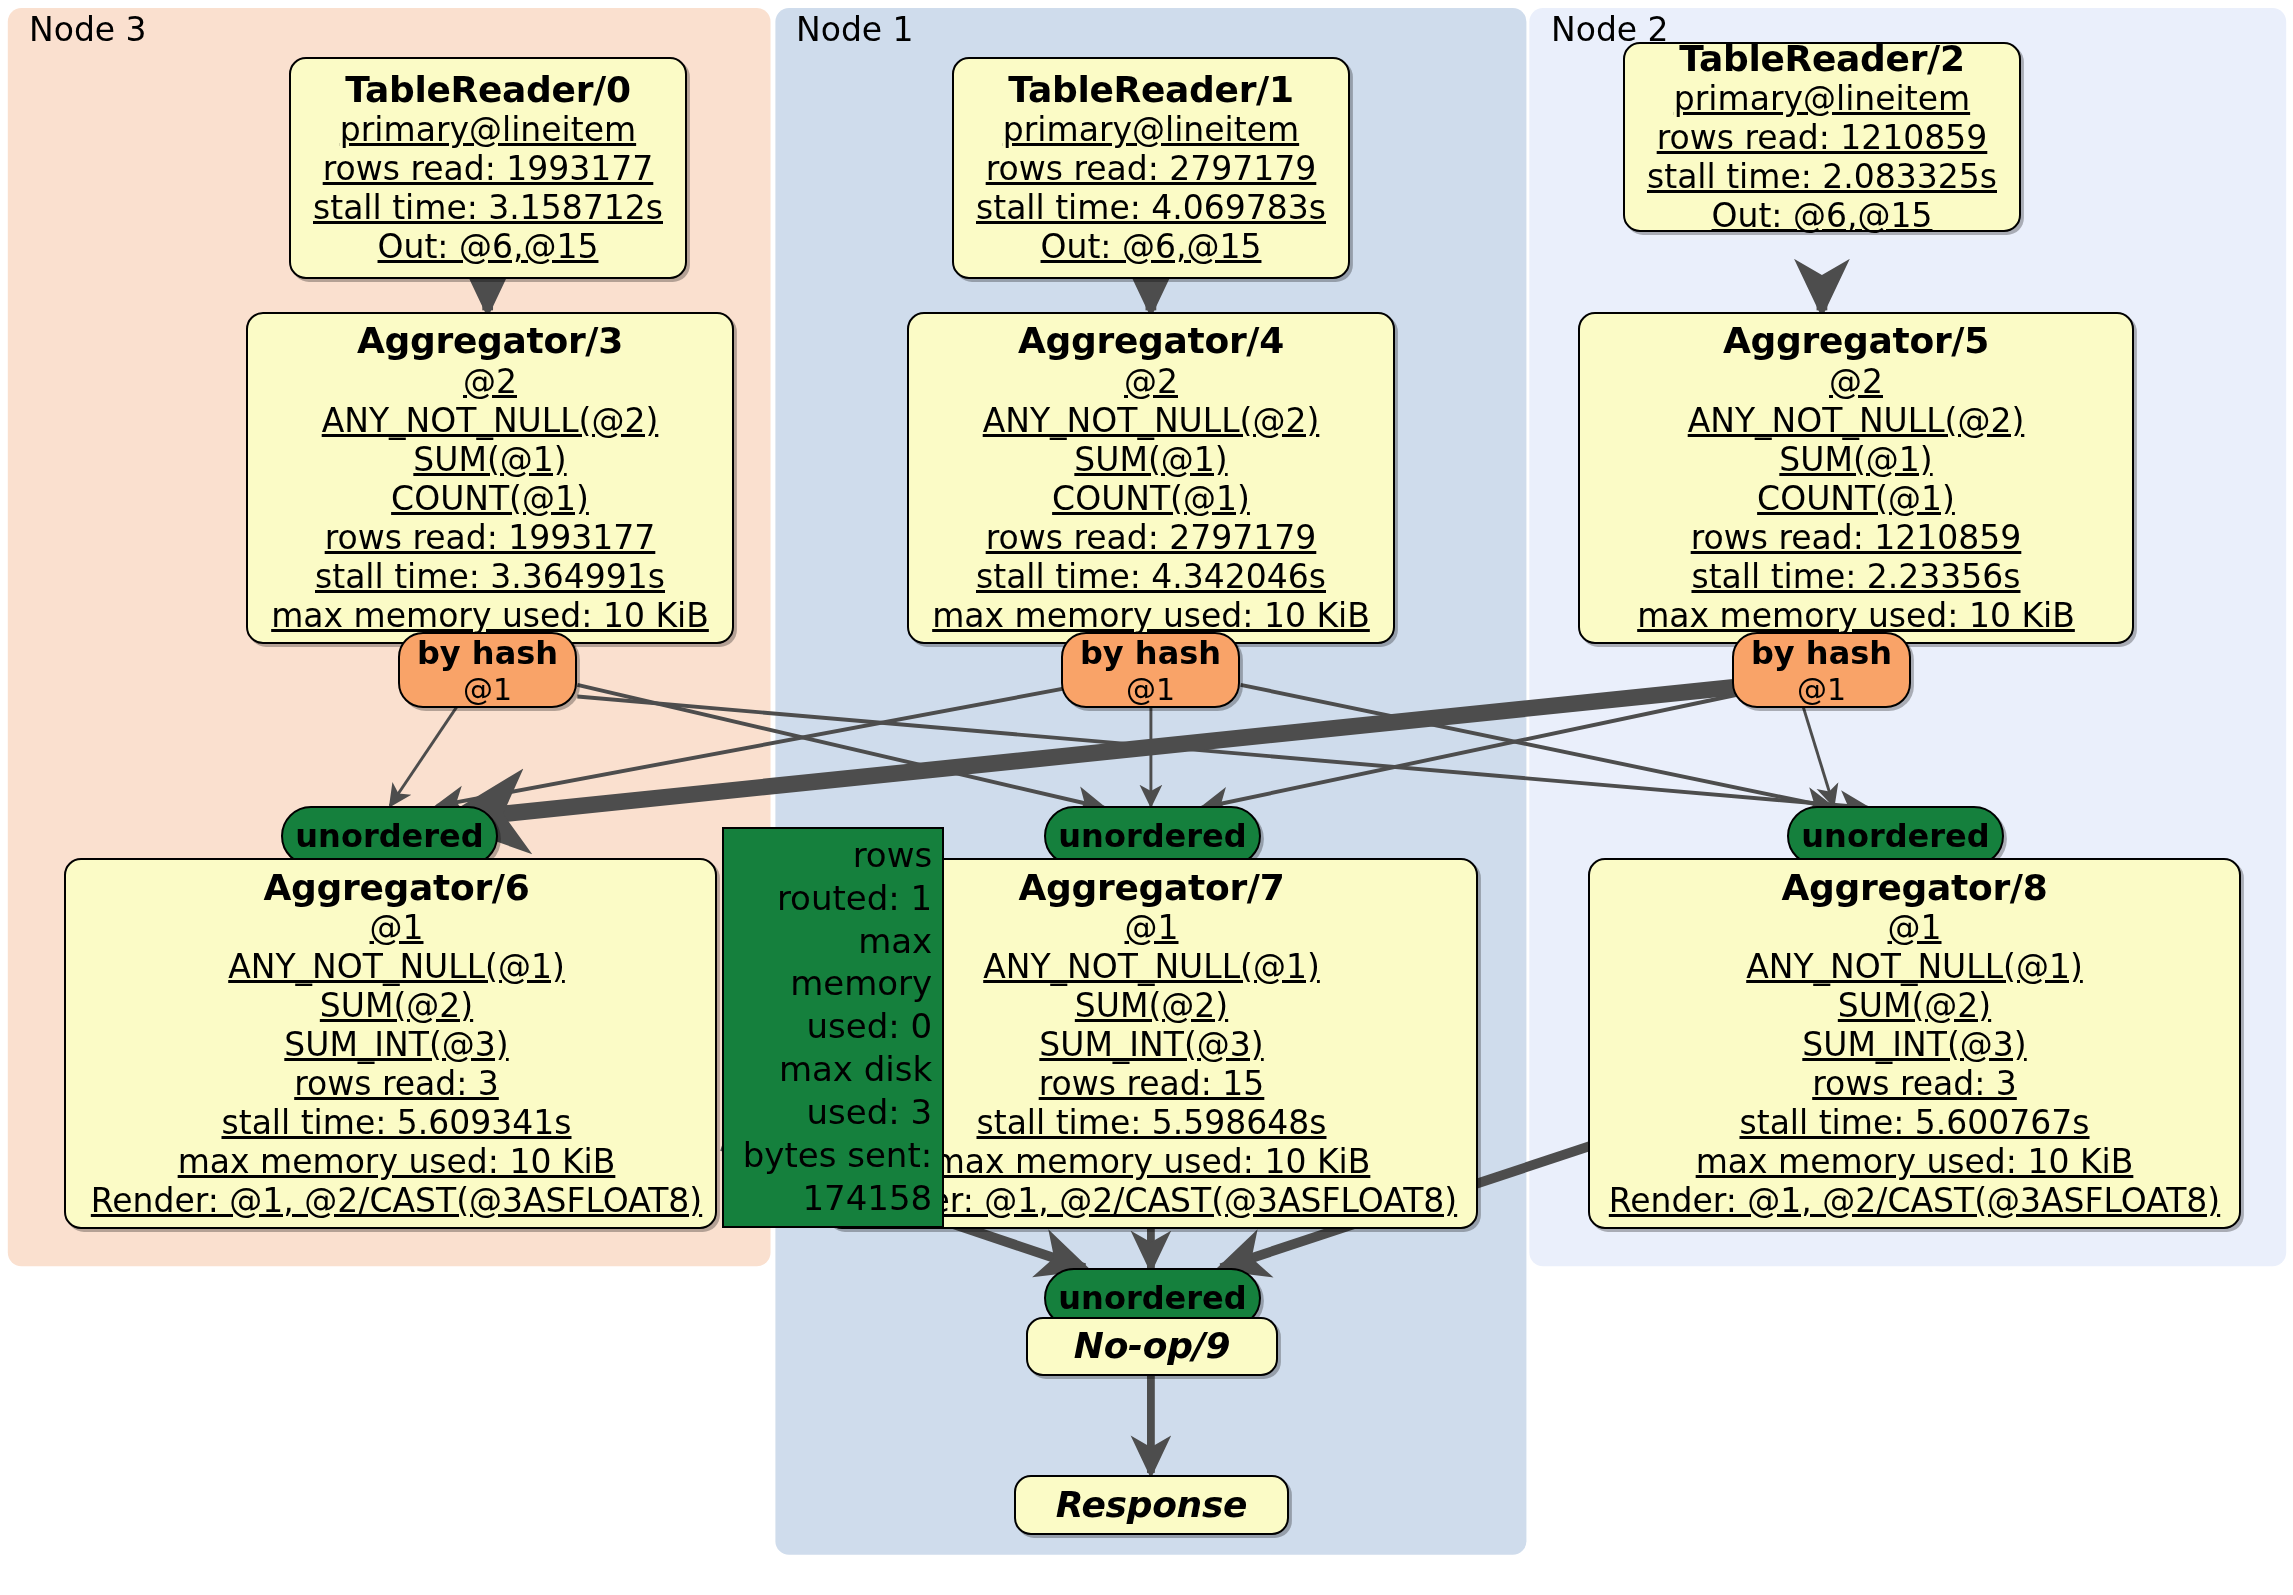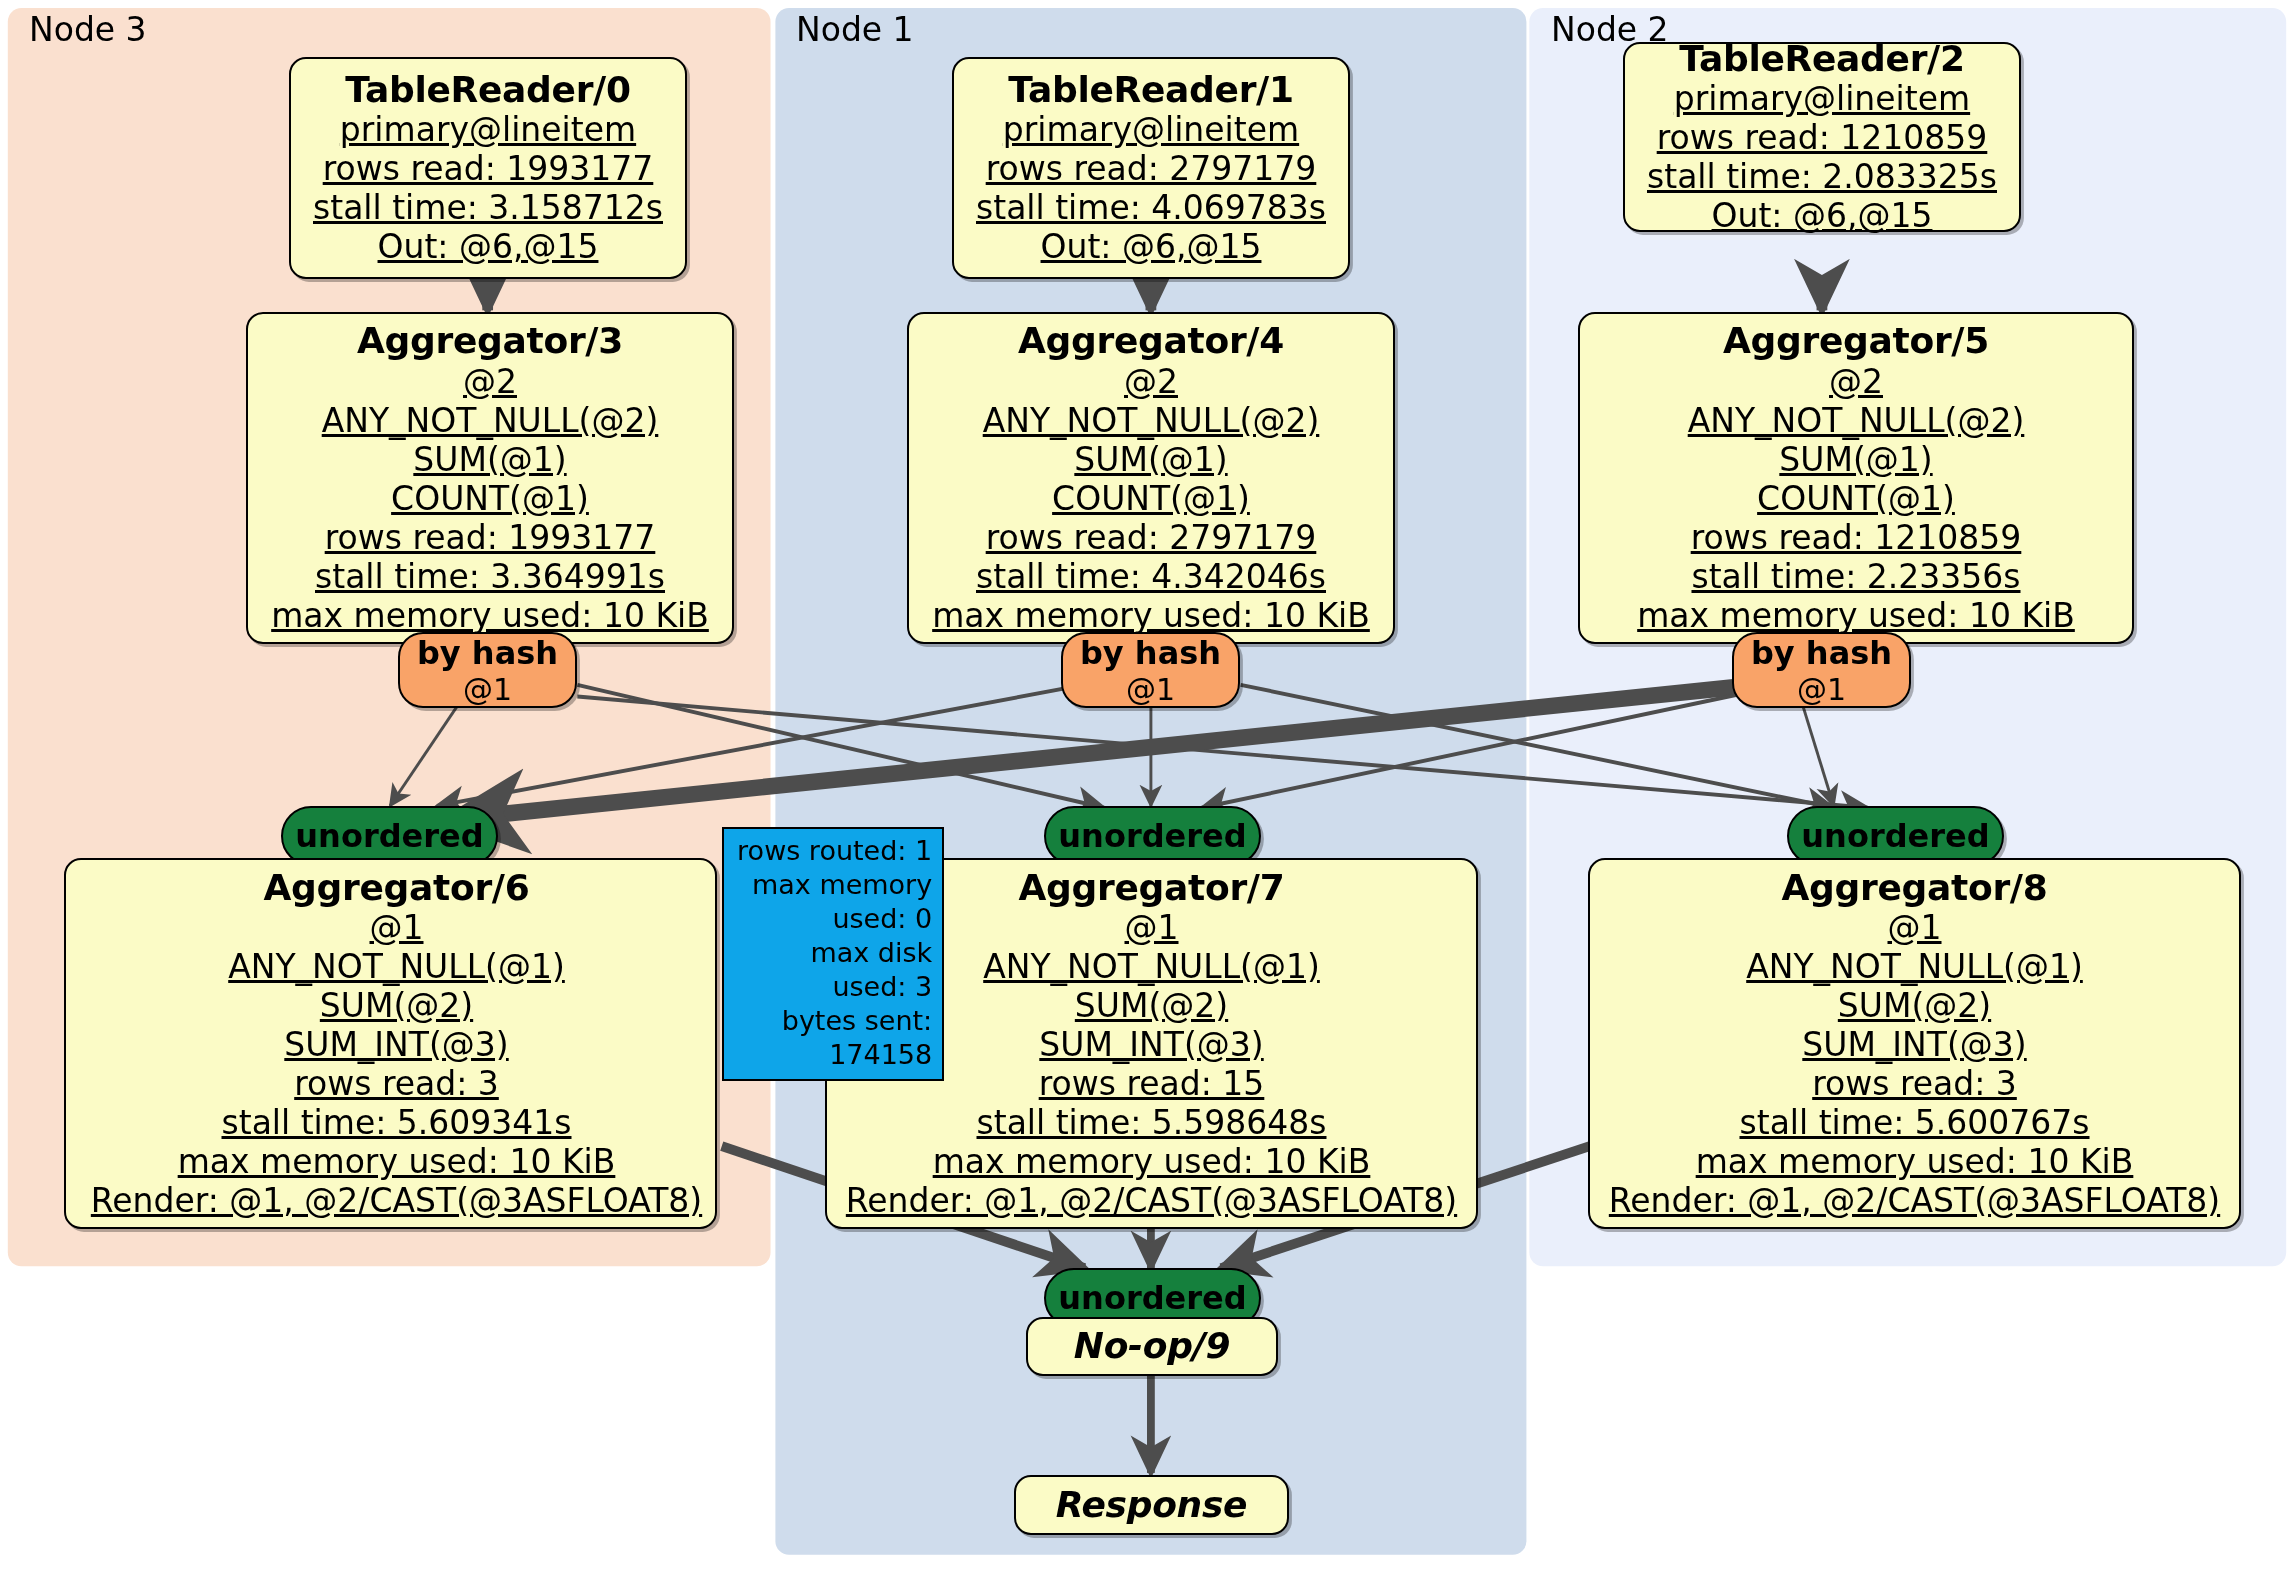--- a/index.html
+++ b/index.html
@@ -26,23 +26,23 @@
     border:2.9px solid #000;display:flex;flex-direction:column;
     align-items:center;justify-content:center;text-align:center;
     box-shadow:2.9px 2.9px 0 rgba(0,0,0,0.28);
   }
   .router.hash{background:#f9a368;border-radius:25px;align-items:center;}
   .router.unord{background:#15803d;border-radius:39px;}
   .router .rtitle{font-weight:bold;font-size:32px;}
   .router .rsub{font-size:30px;font-weight:normal;}
   
   .stats{
-    position:absolute;box-sizing:border-box;background:#0ea5e9;
+    position:absolute;box-sizing:border-box;background:#15803d;
     border:2px solid #000;padding:4.9px 9.8px 6.8px 9.8px;
-    text-align:right;font-size:27px;line-height:1.26;color:#000;
+    text-align:right;font-size:34px;line-height:1.26;color:#000;
   }
   .small-node .title{font-size:36px;font-style:italic;}
 </style>
 </head>
 <body>
 
 <div id="stage">
 
   <svg class="layer" viewBox="0 0 2352 1636" width="2294" height="1596">
     <rect x="8" y="8" width="782" height="1290" rx="14" ry="14" fill="#fae0cf"></rect>

